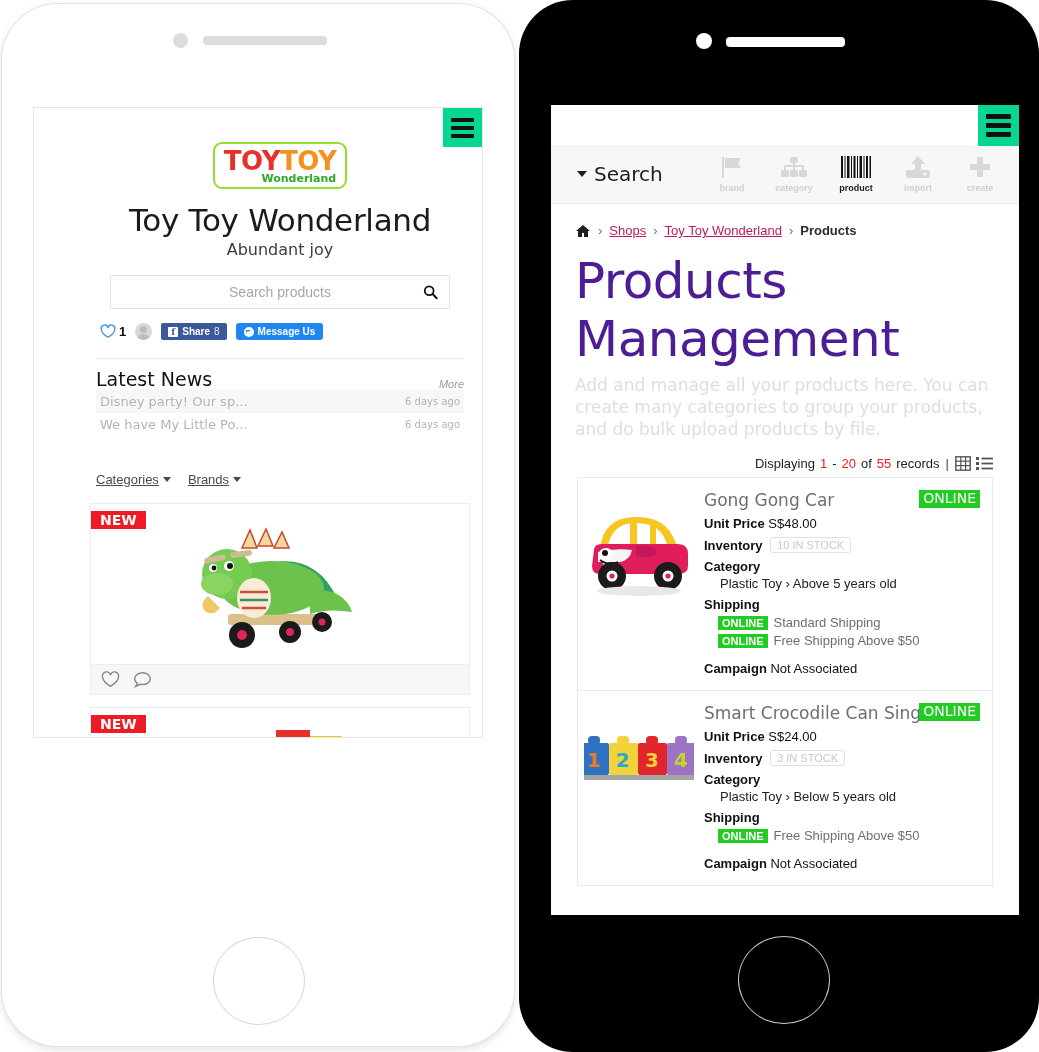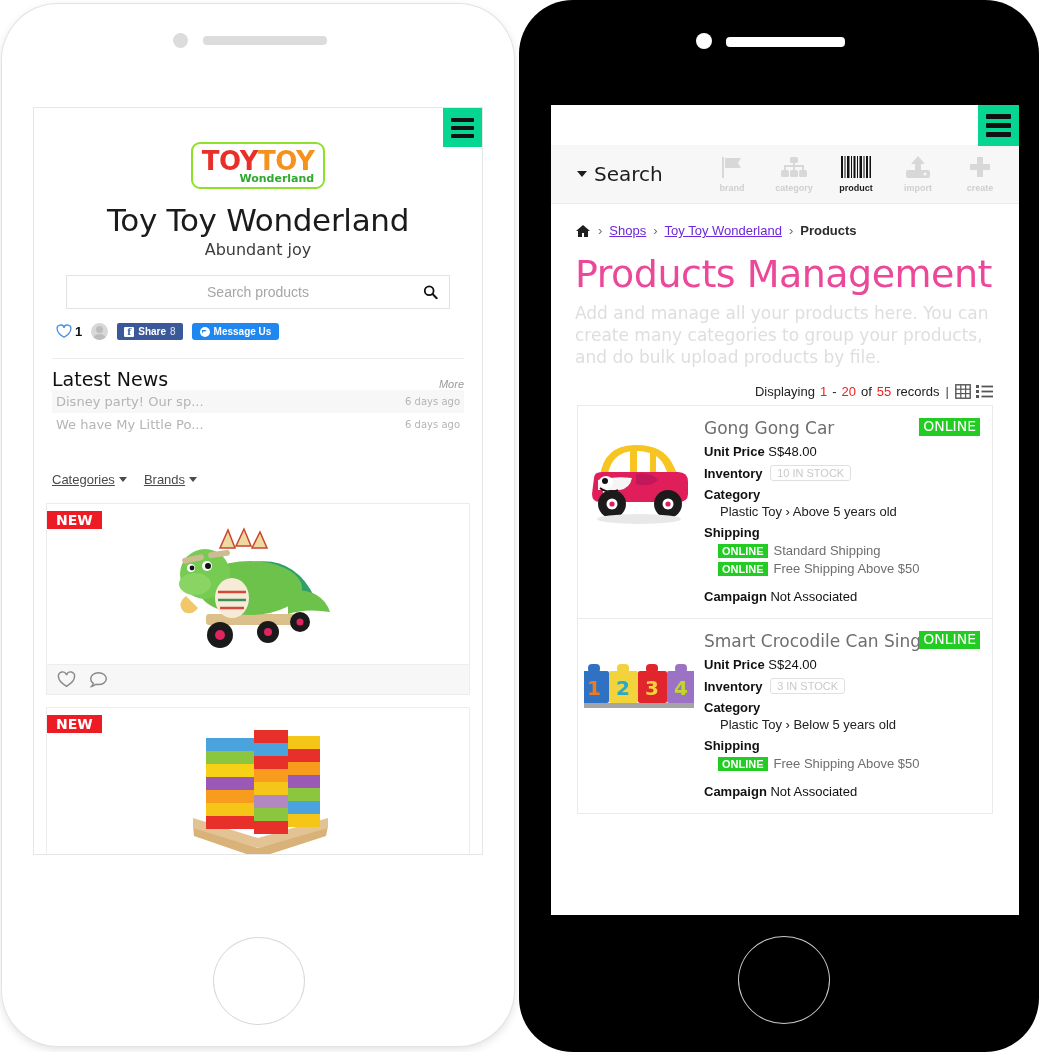--- a/index.html
+++ b/index.html
@@ -26,21 +26,21 @@
   .w-bar{left:203px;top:36px;width:124px;height:9px;background:#dcdcdc;}
   .b-dot{left:696px;top:33px;width:16px;height:16px;background:#ffffff;}
   .b-bar{left:726px;top:37px;width:119px;height:10px;background:#ffffff;}
 
   .home-btn{position:absolute;border-radius:50%;box-sizing:border-box;}
   .w-home{left:213px;top:937px;width:92px;height:88px;border:1.4px solid #d8d8d8;}
   .b-home{left:738px;top:936px;width:92px;height:88px;border:1.6px solid #c9c9c9;}
 
   
   .screen{position:absolute;background:#fff;overflow:hidden;box-sizing:border-box;}
-  .screen-left{left:33px;top:107px;width:450px;height:748px;border:1px solid #e6e6e6;}
+  .screen-left{left:33px;top:107px;width:450px;height:631px;border:1px solid #e6e6e6;padding-left:44px;}
   .screen-right{left:551px;top:105px;width:468px;height:810px;}
 
   
   .hamburger{position:absolute;background:#06d692;display:flex;flex-direction:column;
     align-items:center;justify-content:center;gap:4px;cursor:pointer;}
   .hamburger span{display:block;background:#111;border-radius:1px;}
   .ham-left{right:0px;top:0px;width:39px;height:39px;}
   .ham-left span{width:23px;height:4px;}
   .ham-right{right:0px;top:0px;width:41px;height:41px;}
   .ham-right span{width:25px;height:5px;}
@@ -125,25 +125,25 @@
     margin-left:18px;cursor:pointer;font-family:"DejaVu Sans",sans-serif;}
   .adm-search .caret{border-top-color:#1c1c1c;border-left-width:5px;border-right-width:5px;border-top-width:6px;}
   .adm-icons{display:flex;margin-left:auto;}
   .adm-ico{width:62px;text-align:center;cursor:pointer;}
   .adm-ico .glyph{height:24px;display:flex;align-items:center;justify-content:center;}
   .adm-ico .lbl{font-size:9px;margin-top:4px;color:#cfcfcf;font-weight:bold;}
   .adm-ico.active .lbl{color:#1c1c1c;}
 
   .crumbs{display:flex;align-items:center;gap:7px;font-size:13px;color:#2c2c2c;
     padding:19px 0 0 24px;}
-  .crumbs a{color:#6d28d9;text-decoration:underline;cursor:pointer;}
+  .crumbs a{color:#be185d;text-decoration:underline;cursor:pointer;}
   .crumbs .sep{color:#6d6d6d;}
   .crumbs .cur{text-decoration:none;font-weight:bold;}
 
-  .adm-title{font-size:38px;color:#ec4899;margin:14px 0 0 24px;font-weight:normal;
+  .adm-title{font-size:50px;color:#4c1d95;margin:14px 0 0 24px;font-weight:normal;
     font-family:"DejaVu Sans",sans-serif;letter-spacing:-.5px;}
   .adm-desc{font-size:17px;color:#dedede;line-height:1.28;margin:7px 24px 0;
     font-family:"DejaVu Sans",sans-serif;}
 
   .disp-row{text-align:right;font-size:13px;color:#222;margin:16px 26px 0;
     display:flex;justify-content:flex-end;align-items:center;gap:5px;}
   .disp-row .num{color:#f01b1b;}
   .disp-row .pipe{color:#444;margin:0 1px;}
   .vgrid,.vlist{cursor:pointer;display:inline-block;}
 

